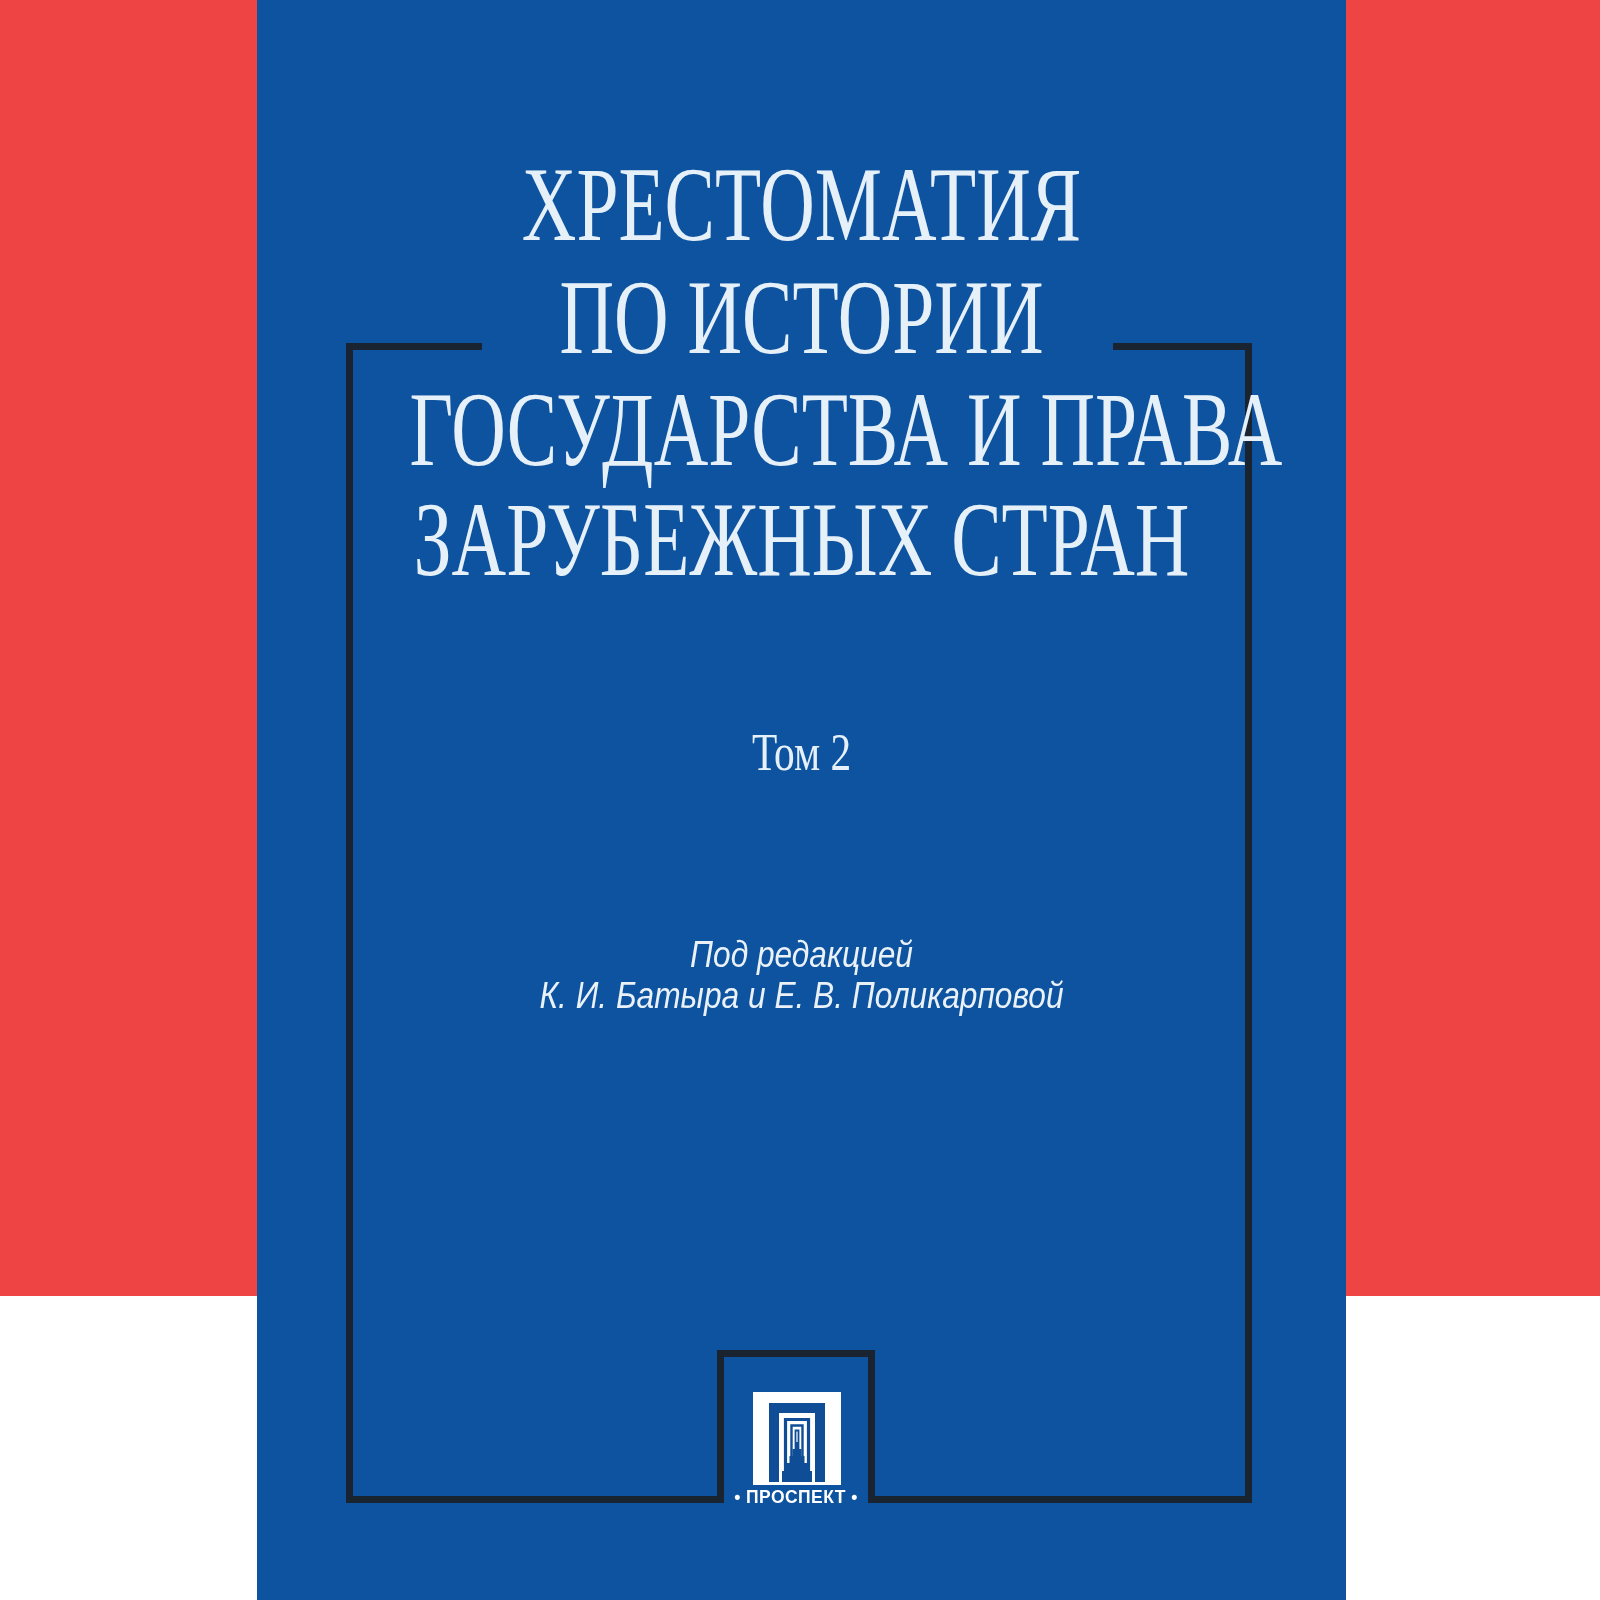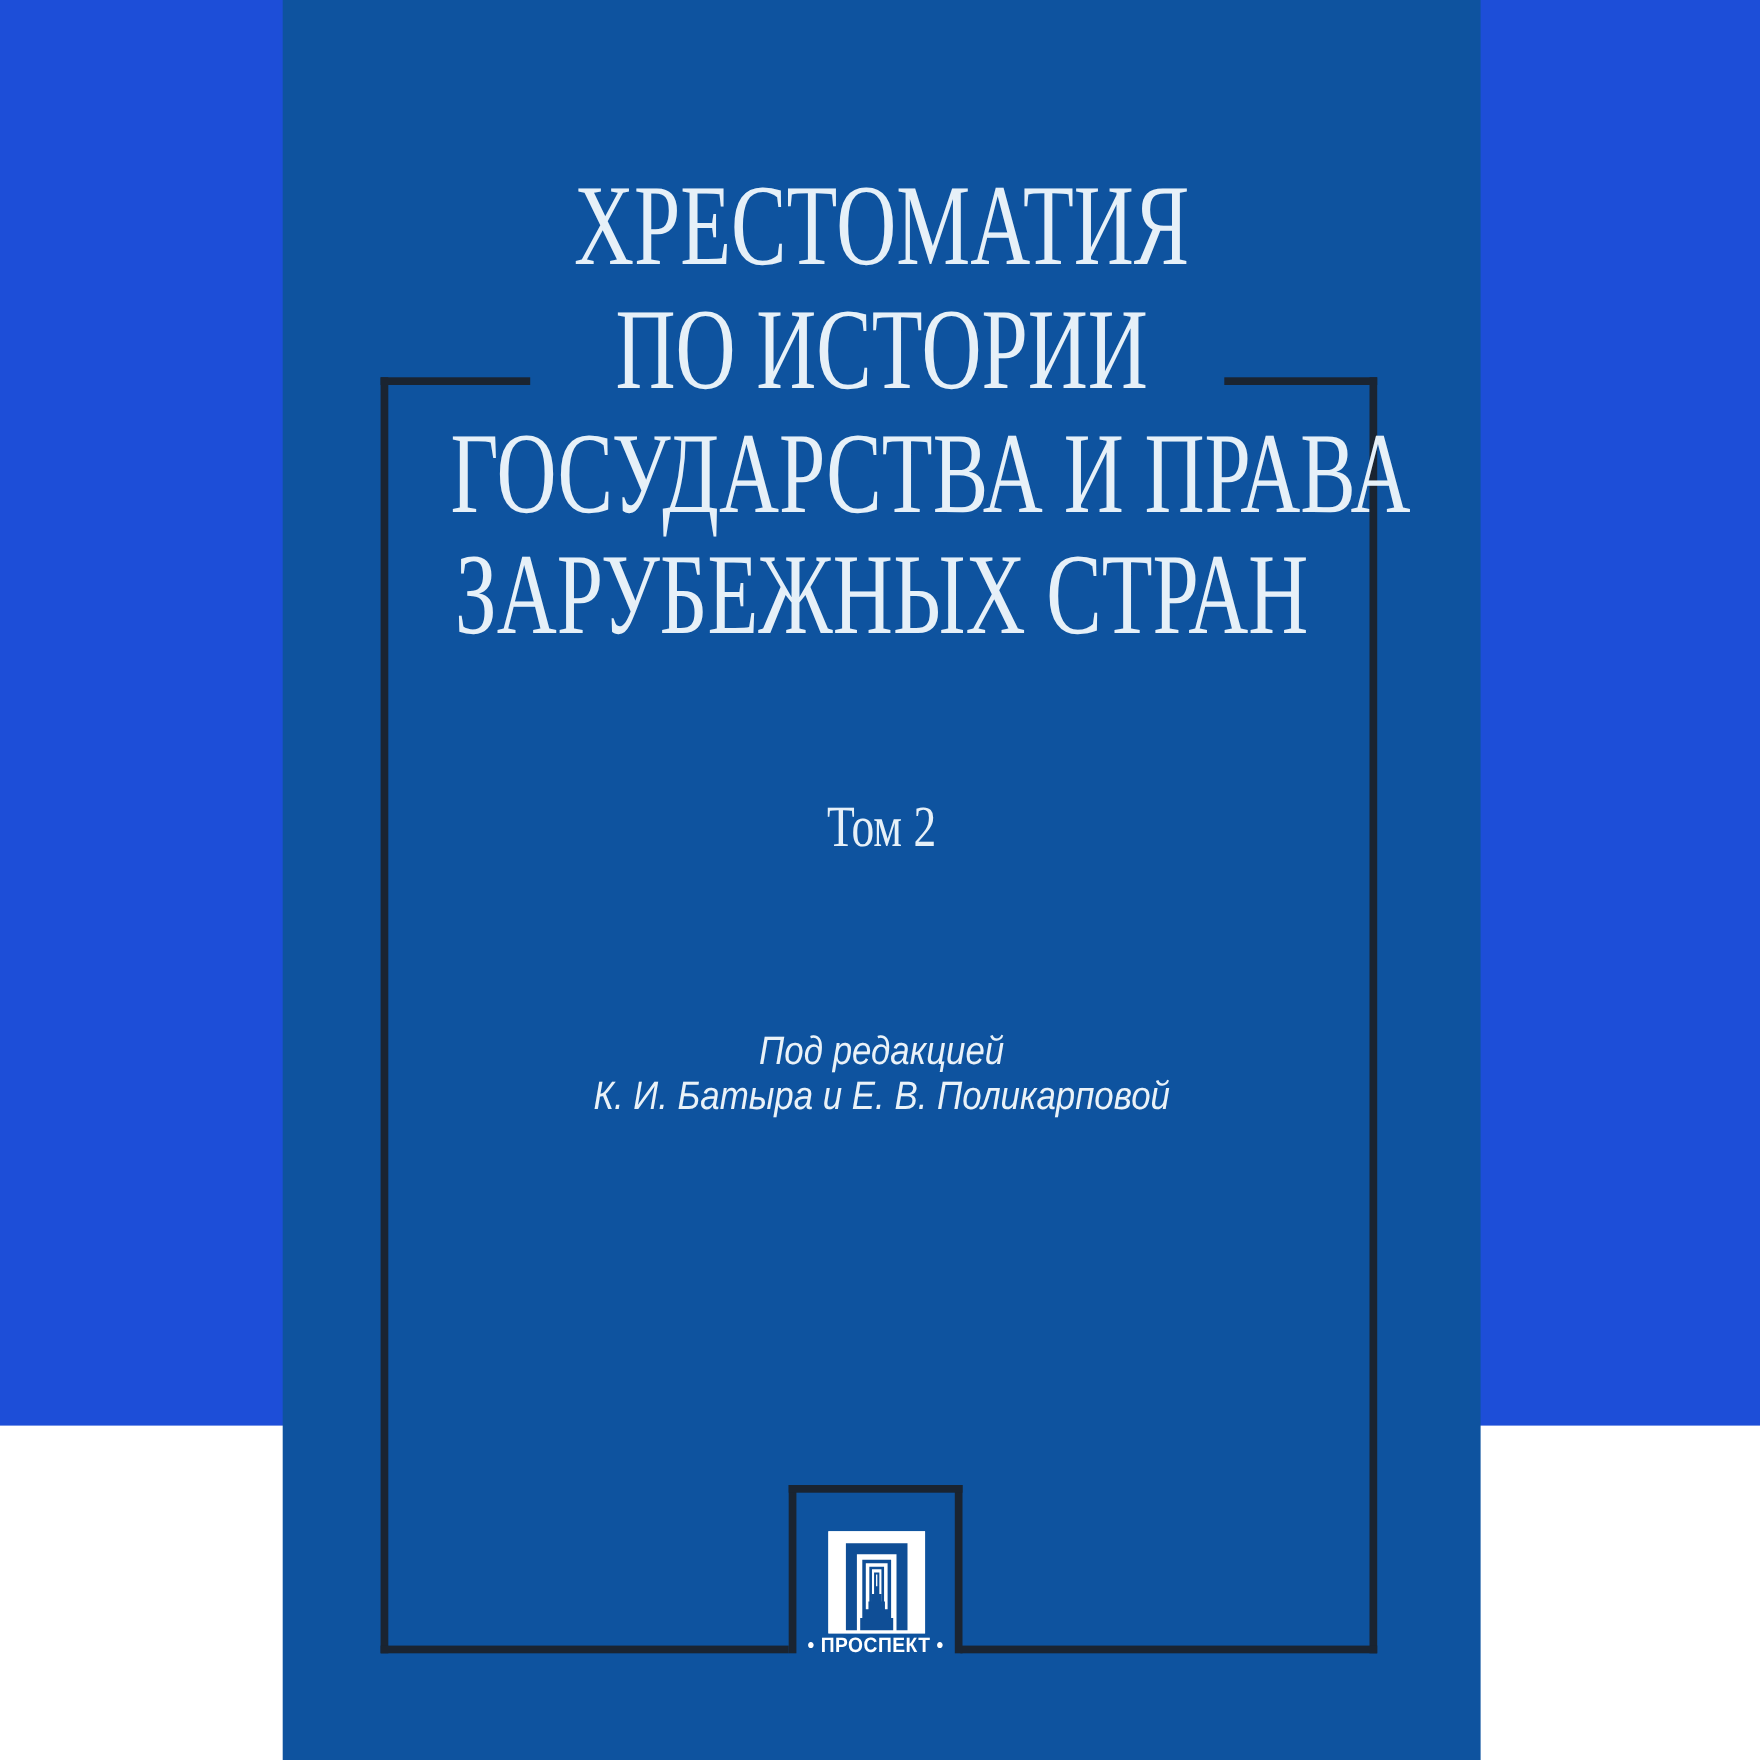--- a/index.html
+++ b/index.html
@@ -2,21 +2,21 @@
 <html style="--cover-blue: #0e539f; --frame-dark: #1a2431; --title-text: #e6f0f8; --editors-text: #eaf2f8; --logo-blue: #0f4e96; --logo-white: #ffffff; --publisher-text: #ffffff;"><head>
 <meta charset="utf-8">
 <style>
   html,body{margin:0;padding:0;}
   body{
     width:1600px;height:1600px;
     background:#ffffff;
     font-family:"Liberation Serif", serif;
     overflow:hidden;
   }
-  .canvas{position:relative;width:1600px;height:1296px;background:#1d4ed8;}
+  .canvas{position:relative;width:1600px;height:1296px;background:#ef4444;}
   .cover{
     position:absolute;left:257px;top:0;width:1089px;height:1600px;
     background:var(--cover-blue,#0e539f);
     overflow:hidden;
   }
   
   .seg{position:absolute;background:var(--frame-dark,#1a2431);}
   .seg.v-left   {left:89px;  top:343px;  width:7px;   height:1160px;}
   .seg.v-right  {left:988px; top:343px;  width:7px;   height:1160px;}
   .seg.top-l    {left:89px;  top:343px;  width:136px; height:7px;}

